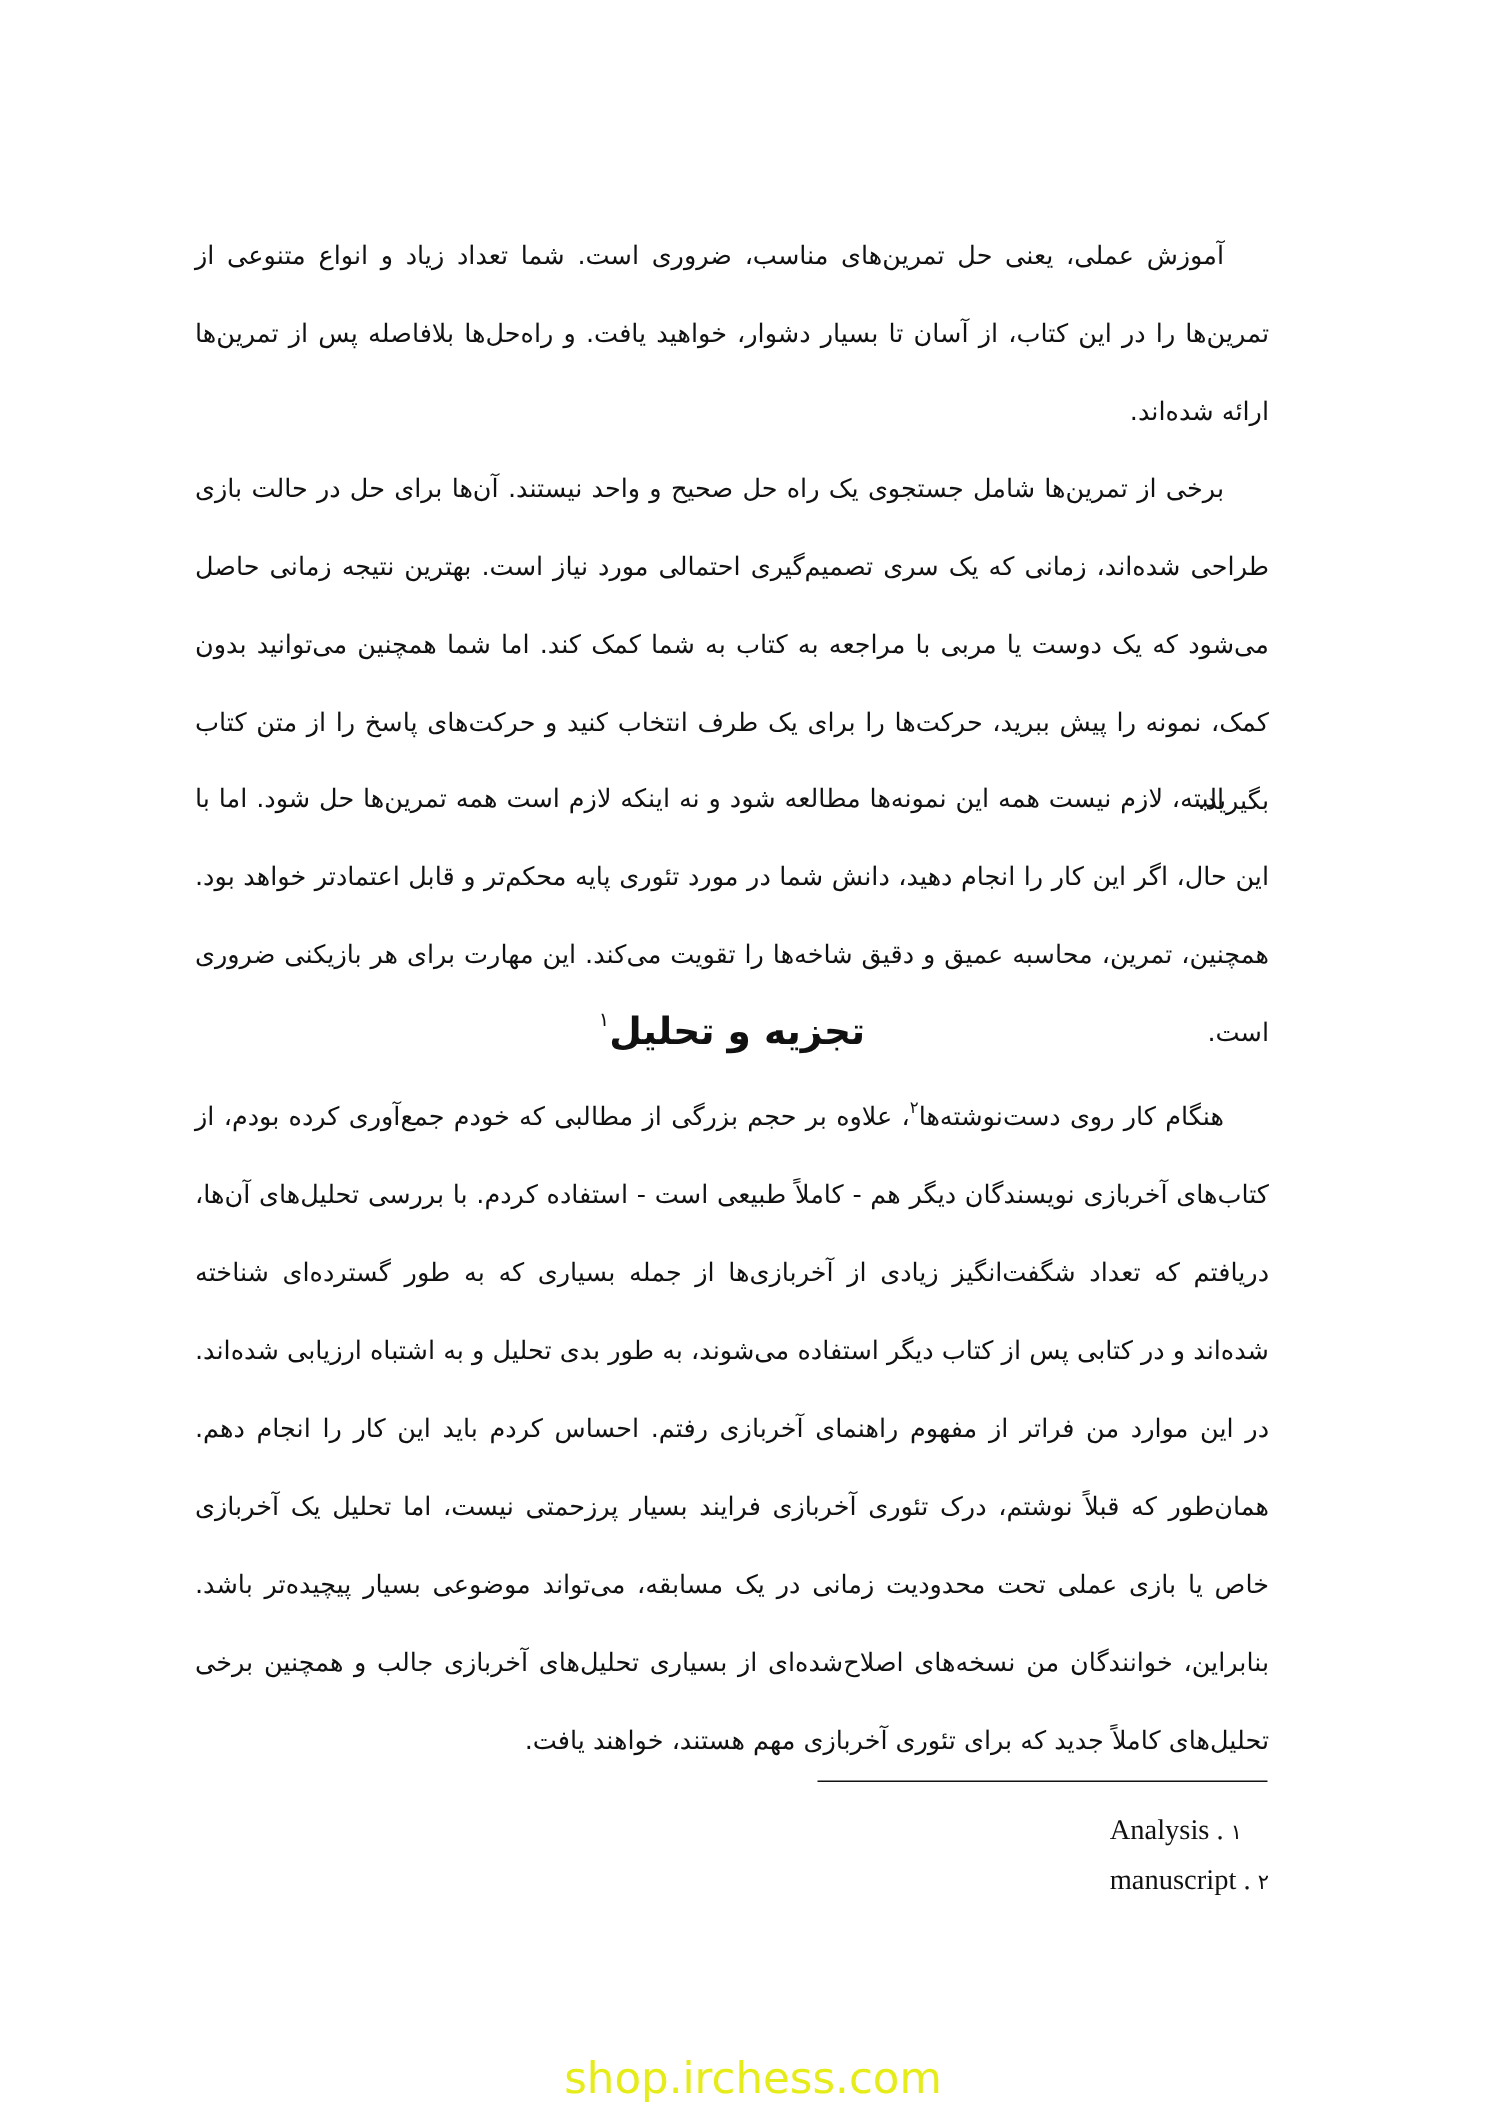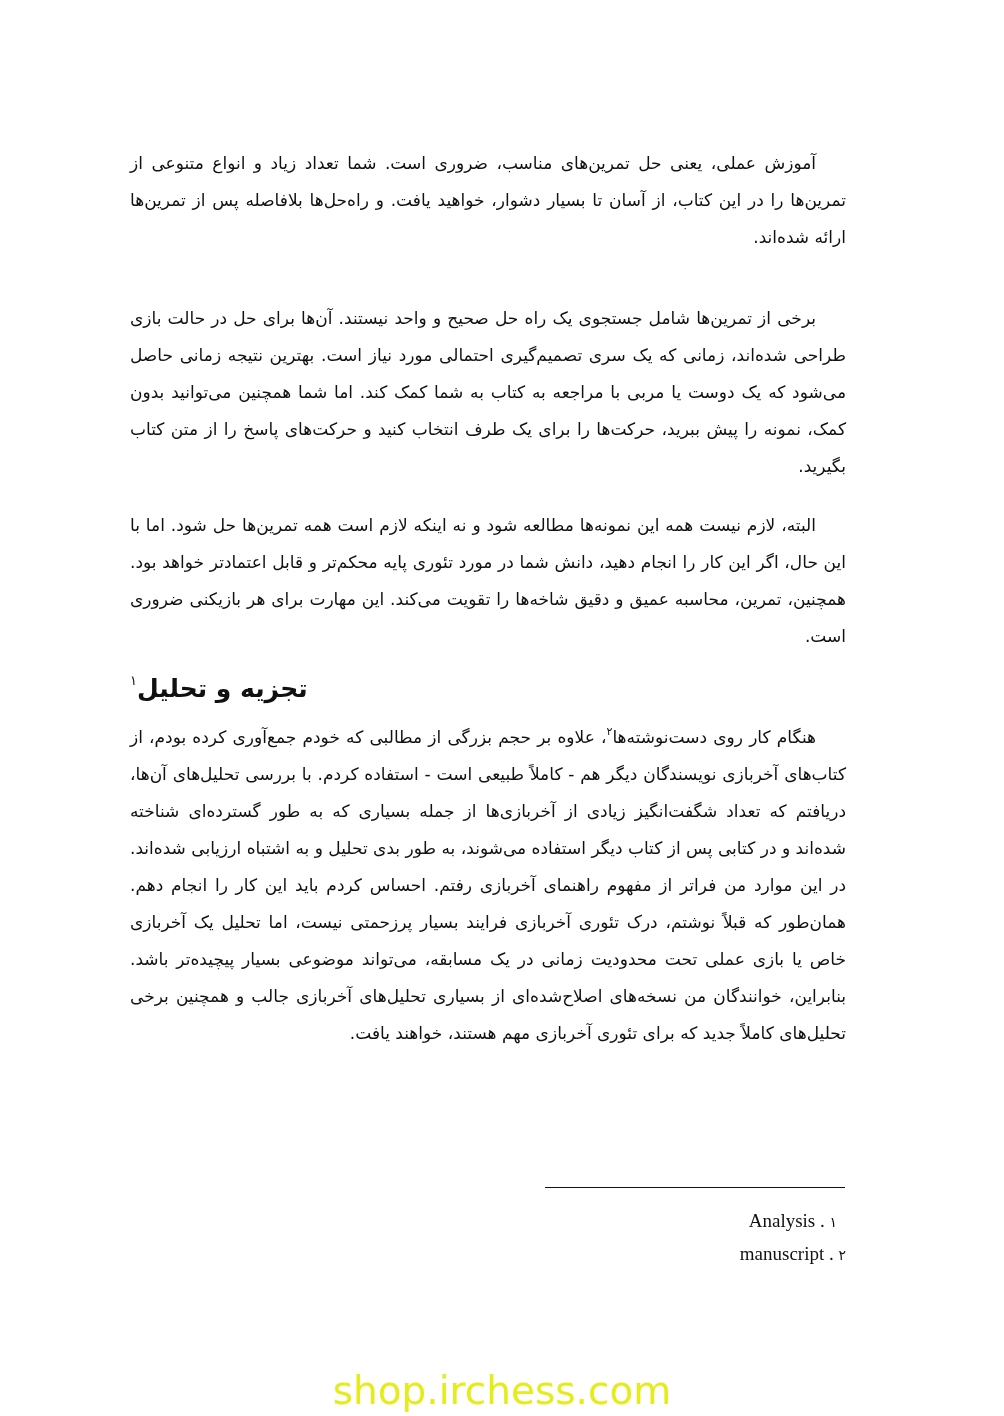--- a/index.html
+++ b/index.html
@@ -1,37 +1,37 @@
 <!DOCTYPE html>
 <html><head>
 <meta charset="utf-8">
 <style>
   html, body { margin: 0; padding: 0; background: #ffffff; }
   body { width: 1004px; height: 1416px; position: relative; overflow: hidden;
          font-family: "DejaVu Sans", sans-serif; color: #111; }
   .page { position: absolute; left: 130px; top: 145px; width: 716px; direction: rtl; }
-  .para { margin: 0; font-size: 17px; line-height: 37px; text-align: justify;
+  .para { margin: 0; font-size: 17px; line-height: 52px; text-align: justify;
           text-align-last: right; text-indent: 30px; }
   .para + .para { margin-top: 12px; }
   #p1 { position: absolute; top: 0; width: 716px; }
   #p2 { position: absolute; top: 143px; width: 716px; }
   #p3 { position: absolute; top: 350px; width: 716px; }
-  #heading { position: absolute; top: 528px; width: 716px; text-align: left;
+  #heading { position: absolute; top: 528px; width: 716px; text-align: center;
              font-size: 25px; font-weight: bold; margin: 0; }
   #heading sup { font-size: 13px; font-weight: normal; vertical-align: 12px; }
   #p4 { position: absolute; top: 568px; width: 716px; }
   sup.fn { font-size: 11px; vertical-align: 8px; }
   .footrule { position: absolute; left: 545px; top: 1187px; width: 300px; height: 0;
               border-top: 1.5px solid #111; }
   .footnotes { position: absolute; right: 158px; top: 1205px; direction: rtl;
                font-family: "Liberation Serif", serif; font-size: 19px; line-height: 32px; }
-  .footnote { display: block; text-align: center; }
+  .footnote { display: block; text-align: left; }
   .fn-num { font-family: "DejaVu Sans", sans-serif; font-size: 14px; }
   .watermark { position: absolute; left: 0; width: 1004px; top: 1368px; text-align: center;
-               font-family: "DejaVu Sans", sans-serif; font-size: 39px; }
+               font-family: "DejaVu Sans", sans-serif; font-size: 29px; }
 </style>
 </head>
 <body>
 
 <div class="page">
   <p class="para" id="p1">آموزش عملی، یعنی حل تمرین‌های مناسب، ضروری است. شما تعداد زیاد و انواع متنوعی از تمرین‌ها را در این کتاب، از آسان تا بسیار دشوار، خواهید یافت. و راه‌حل‌ها بلافاصله پس از تمرین‌ها ارائه شده‌اند.</p>
   <p class="para" id="p2">برخی از تمرین‌ها شامل جستجوی یک راه حل صحیح و واحد نیستند. آن‌ها برای حل در حالت بازی طراحی شده‌اند، زمانی که یک سری تصمیم‌گیری احتمالی مورد نیاز است. بهترین نتیجه زمانی حاصل می‌شود که یک دوست یا مربی با مراجعه به کتاب به شما کمک کند. اما شما همچنین می‌توانید بدون کمک، نمونه را پیش ببرید، حرکت‌ها را برای یک طرف انتخاب کنید و حرکت‌های پاسخ را از متن کتاب بگیرید.</p>
   <p class="para" id="p3">البته، لازم نیست همه این نمونه‌ها مطالعه شود و نه اینکه لازم است همه تمرین‌ها حل شود. اما با این حال، اگر این کار را انجام دهید، دانش شما در مورد تئوری پایه محکم‌تر و قابل اعتمادتر خواهد بود. همچنین، تمرین، محاسبه عمیق و دقیق شاخه‌ها را تقویت می‌کند. این مهارت برای هر بازیکنی ضروری است.</p>
 
   <h2 id="heading"><span>تجزیه و تحلیل</span><sup>۱</sup></h2>

